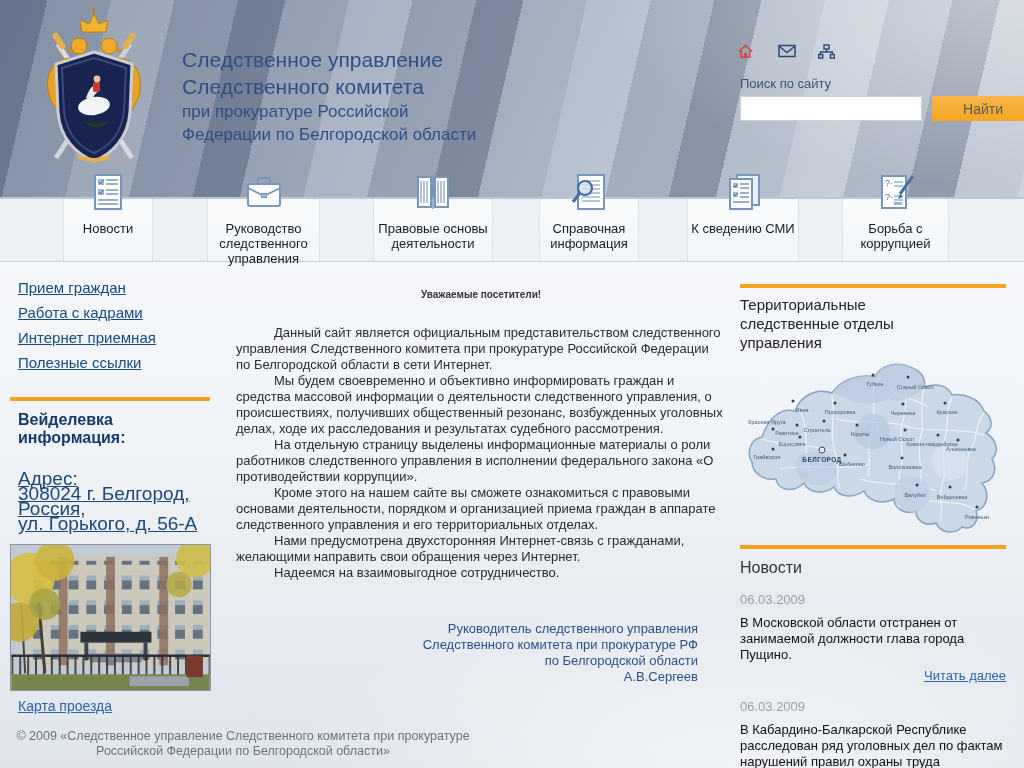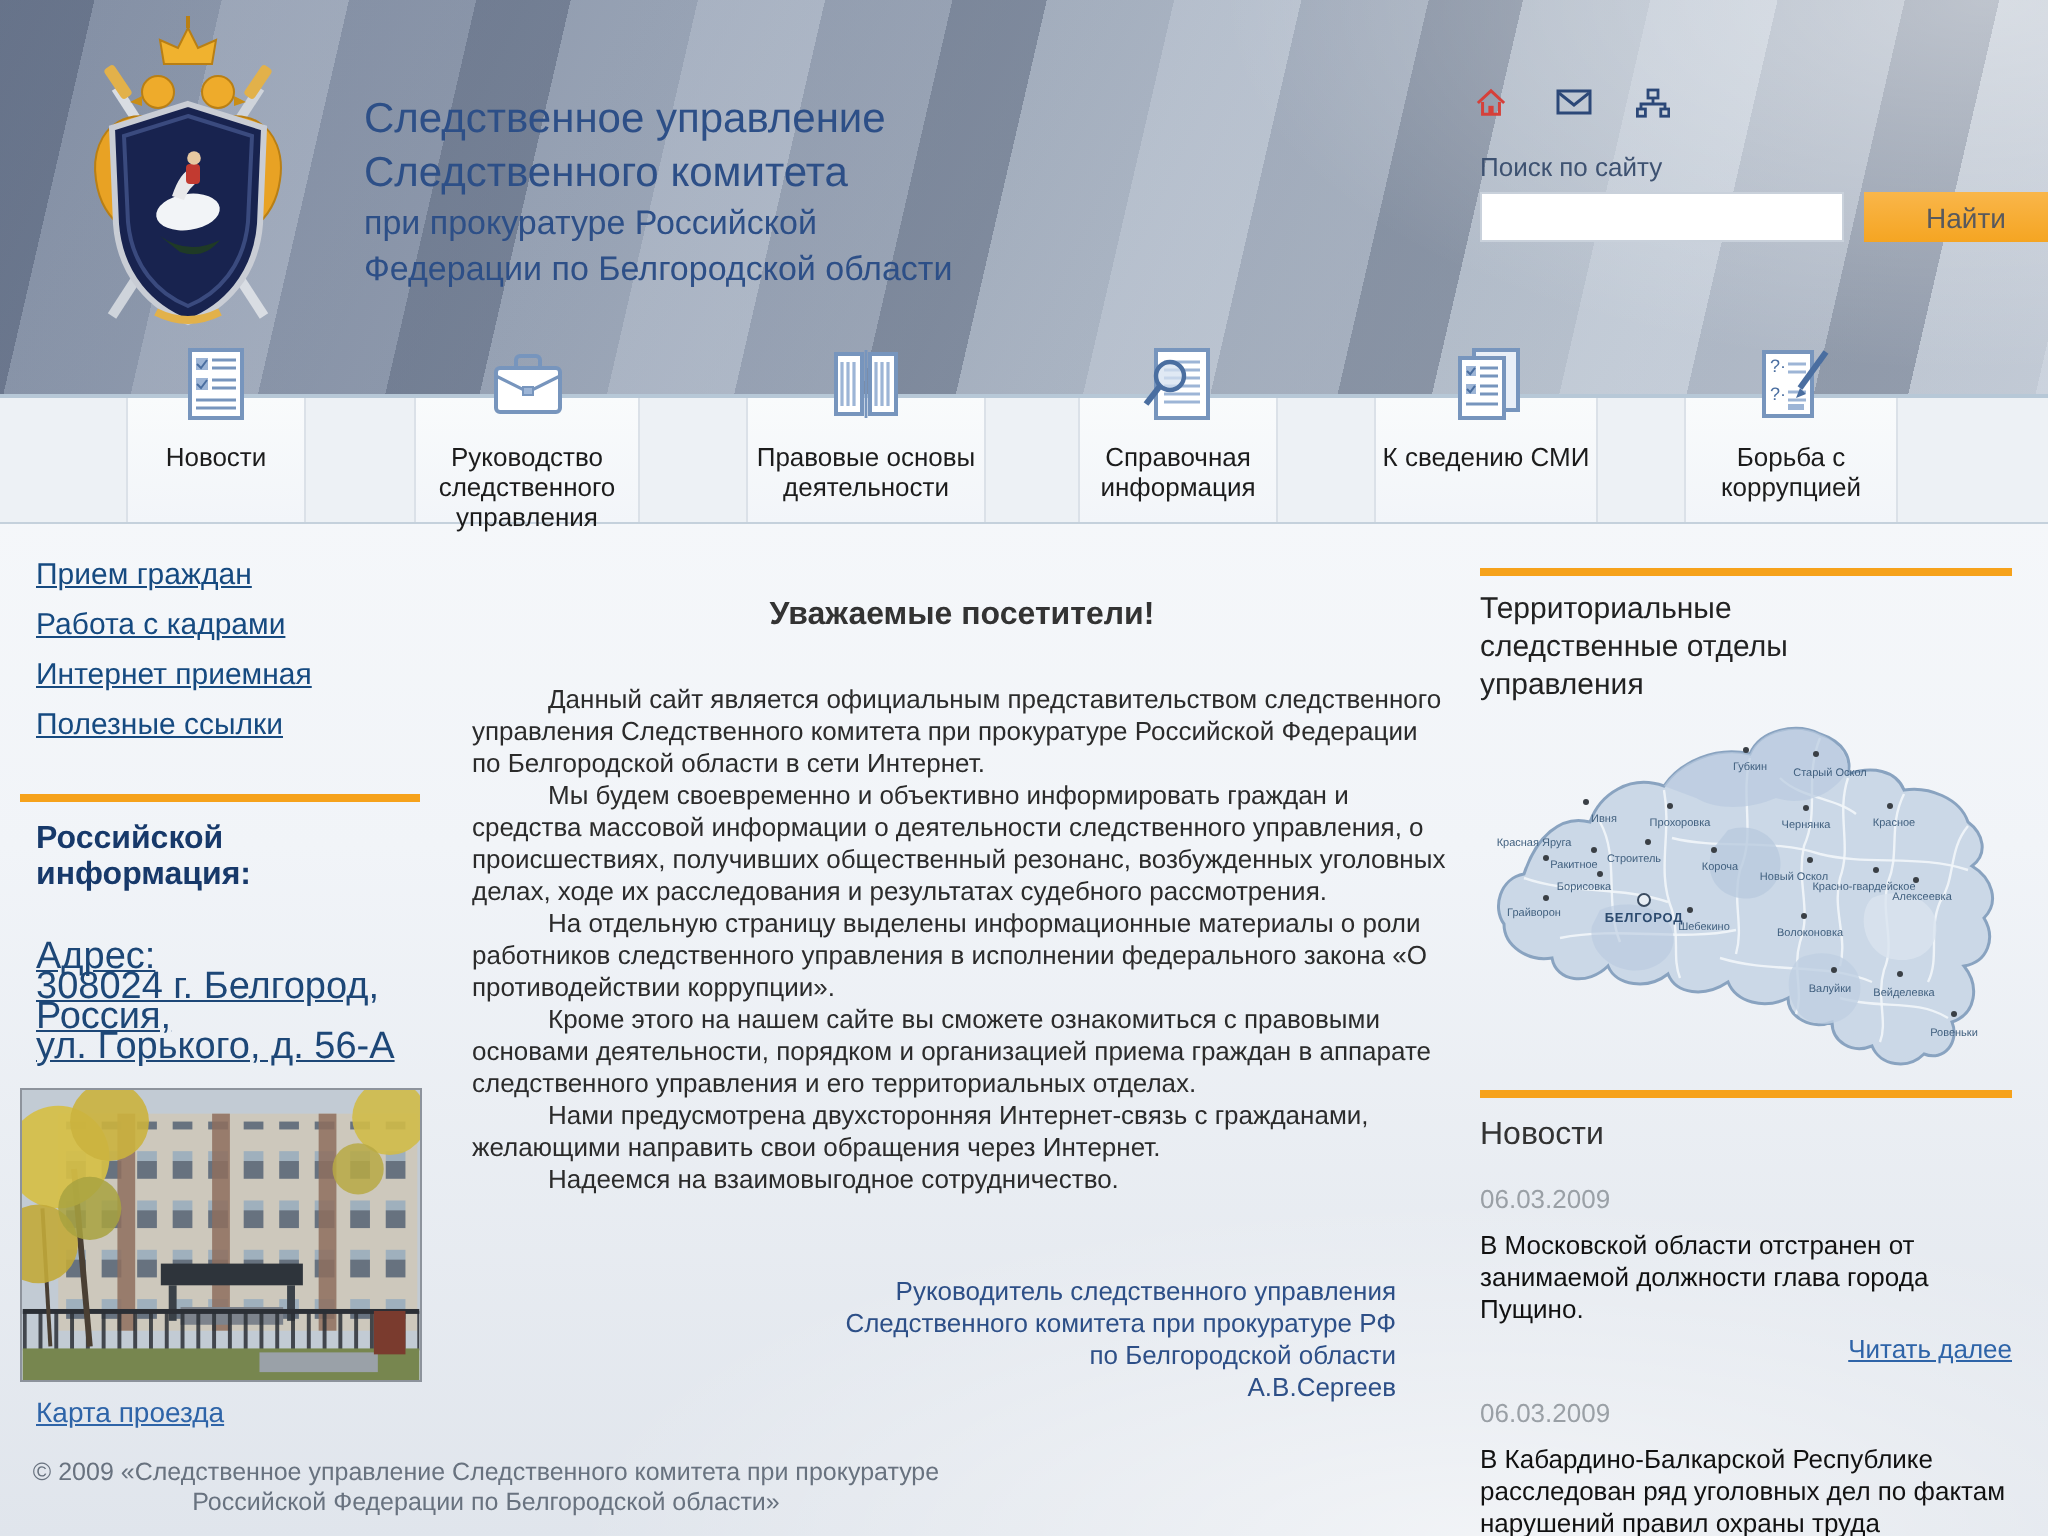--- a/index.html
+++ b/index.html
@@ -52,21 +52,21 @@
   
   .side-links { padding-left:8px; }
   .side-link { display:block; font-size:15px; line-height:16px; margin-bottom:9px; color:#164a80; text-decoration:underline; cursor:pointer; }
   .orange-bar { height:4px; background:#f6a21b; }
   .contact-h { padding-left:8px; margin-top:10px; font-size:16px; font-weight:bold; color:#17396a; }
   .addr { padding-left:8px; margin-top:24px; font-size:19px; line-height:15px; color:#1d4777;text-decoration:underline; }
   .photo { display:block; margin-top:13px; width:201px; height:147px; border:1px solid #8d939c; background:#c2cbd4; }
   .map-link { display:inline-block; margin:7px 0 0 8px; font-size:14px; color:#2e64a8; text-decoration:underline; cursor:pointer; }
 
   
-  .greeting { text-align:center; font-size:16px; font-weight:bold; color:#333; margin-top:15px; }
+  .greeting { text-align:center; font-size:10px; font-weight:bold; color:#333; margin-top:5px; }
   .paras { margin-top:25px; }
   .paras p { font-size:13px; line-height:16px; color:#2b2b2b; text-indent:38px; }
   .signature { margin-top:40px; padding-right:28px; text-align:right; font-size:13px; line-height:16px; color:#2d4f87; }
 
   
   .terr-h { margin-top:7px; font-size:15px; line-height:19px; color:#222; }
   .map-wrap { position:relative; width:266px; height:180px; margin-top:7px; }
   .map-wrap svg { position:absolute; left:0; top:0; }
   .district { position:absolute; transform:translateX(-50%); font-size:5.5px; line-height:6px; color:#41607f; white-space:nowrap; }
   .district.major { font-weight:bold; font-size:6.5px; color:#2c4a6e; letter-spacing:.4px; }
@@ -226,21 +226,21 @@
   </div>
 
   <div class="leftcol">
     <div class="side-links">
       <a class="side-link">Прием граждан</a>
       <a class="side-link">Работа с кадрами</a>
       <a class="side-link">Интернет приемная</a>
       <a class="side-link">Полезные ссылки</a>
     </div>
     <div class="orange-bar" style="width:200px;margin-top:26px;"></div>
-    <div class="contact-h">Российской информация:</div>
+    <div class="contact-h">Вейделевка информация:</div>
     <div class="addr">
       <div>Адрес:</div>
       <div>308024 г. Белгород, Россия,</div>
       <div>ул. Горького, д. 56-А</div>
     </div>
 
     <svg class="photo" viewBox="0 0 201 147">
       <defs>
         <pattern id="win" width="18" height="25" patternUnits="userSpaceOnUse">
           <rect width="18" height="25" fill="#cdc8bc"></rect>

